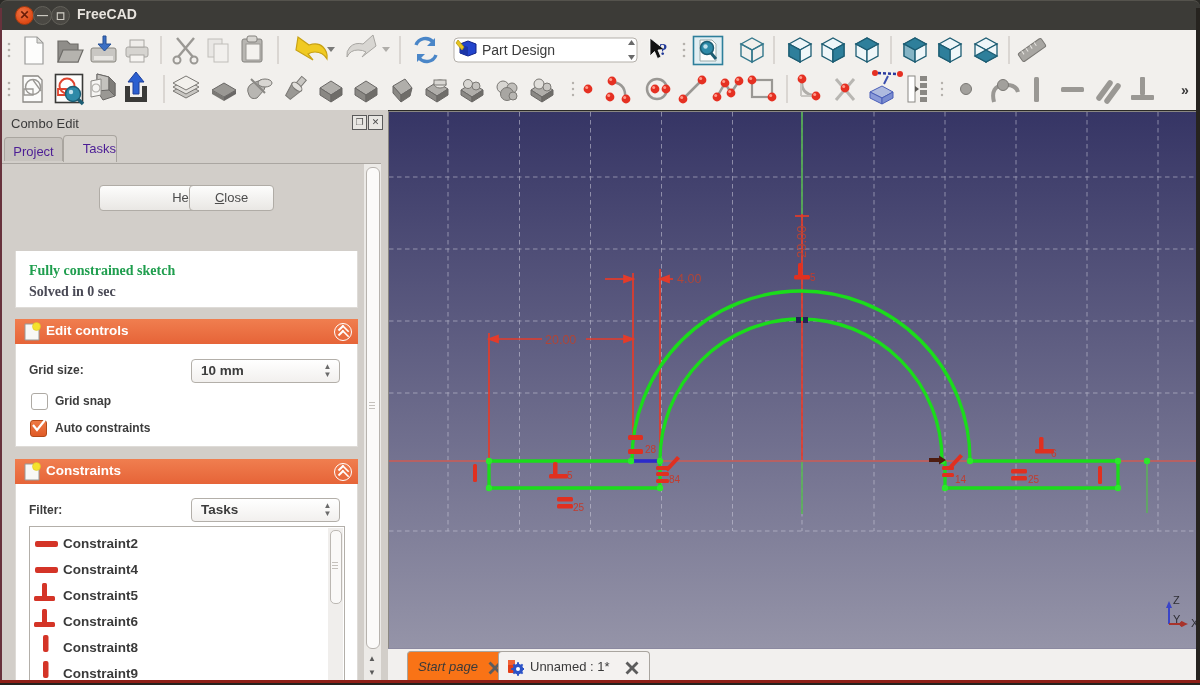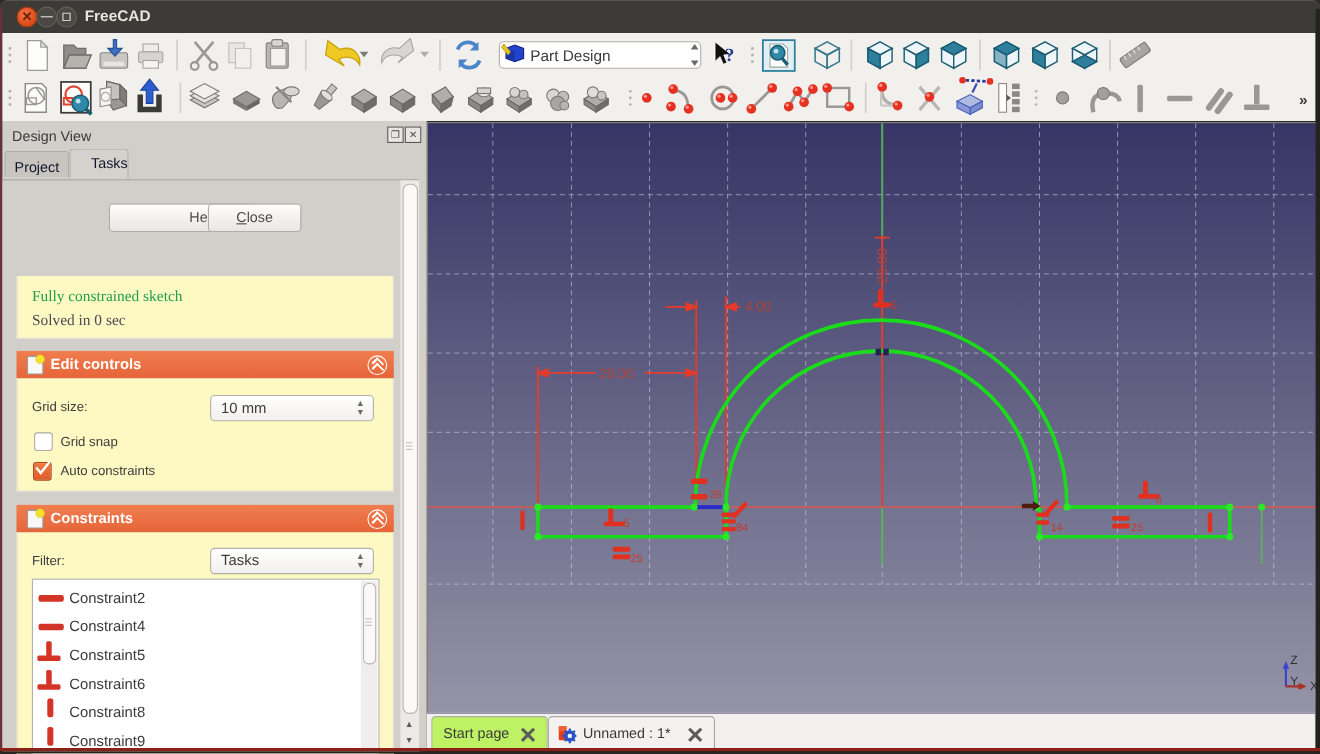--- a/index.html
+++ b/index.html
@@ -17,31 +17,31 @@
 .wglyph{color:#cfccc4;font-size:11px;font-weight:bold;width:17px;text-align:center;line-height:16px;}
 #bclose .wglyph{color:#6b1d07;font-size:12px;line-height:16px;}
 
 #toolbars{left:2px;top:30px;width:1194px;height:80px;background:#f2f0ed;}
 
 #panel{left:2px;top:110px;width:386px;height:573px;background:#d2cec9;}
 #comboview{left:9px;top:6px;color:#3a3a3a;font-size:13px;}
 .titlebtn{width:13px;height:13px;border:1px solid #5a5a5a;background:#e8e6e2;top:5px;color:#4a4a4a;
  font-size:9px;line-height:12px;text-align:center;}
 .tab{position:absolute;top:2px;height:26px;border:1px solid #a9a59f;border-bottom:none;
- border-radius:4px 4px 0 0;font-size:13px;color:#0f172a;text-align:center;}
+ border-radius:4px 4px 0 0;font-size:13px;color:#4c1d95;text-align:center;}
 #tabproject{left:2px;width:57px;background:#c8c4bf;line-height:28px;top:27px;height:23px;}
 #tabtasks{left:61px;width:52px;background:#d5d1cc;line-height:26px;top:25px;text-align:right;}
 #taskarea{left:0;top:53px;width:379px;height:520px;background:#d2cec9;border-top:1px solid #aaa6a1;}
 .pbtn{position:absolute;height:24px;background:linear-gradient(#fdfdfc,#e9e7e4);
  border:1px solid #b0aca6;border-radius:4px;font-size:13px;color:#4c4c4c;text-align:center;line-height:23px;}
 .section{position:absolute;left:13px;width:343px;}
 .sechead{position:absolute;left:0;top:0;right:0;height:25px;
  background:linear-gradient(#f07e4f,#e66438);}
 .sechead .txt{position:absolute;left:31px;top:4px;color:#fff;font-weight:bold;font-size:13.5px;}
-.secbody{position:absolute;left:0;right:0;background:#fef9c3;border:1px solid #dedbd7;border-top:none;}
+.secbody{position:absolute;left:0;right:0;background:#ffffff;border:1px solid #dedbd7;border-top:none;font-weight:bold;}
 .collapse{position:absolute;right:6px;top:4px;width:16px;height:16px;border:1.5px solid #fff;
  border-radius:50%;}
 .collapse:before{content:"";position:absolute;left:3.5px;top:2px;width:7px;height:7px;border-left:2px solid #fff;border-top:2px solid #fff;transform:rotate(45deg) scaleY(0.8);}
 .collapse:after{content:"";position:absolute;left:3.5px;top:7px;width:7px;height:7px;border-left:2px solid #fff;border-top:2px solid #fff;transform:rotate(45deg) scaleY(0.8);}
 
 .combo{position:absolute;background:linear-gradient(#ffffff,#f2f0ee);border:1px solid #b3afa9;
  border-radius:4px;font-size:13.5px;color:#3c3c3c;}
 .spin{position:absolute;right:7px;top:3px;width:9px;height:16px;color:#6a6a6a;font-size:8px;line-height:8px;text-align:center;}
 .cb{position:absolute;width:15px;height:15px;border:1px solid #aeaaa4;border-radius:3px;background:#fff;}
 .lbl{position:absolute;font-size:12px;color:#3c3c3c;}
@@ -370,21 +370,21 @@
           <line x1="1099" y1="98" x2="1110" y2="83"></line>
           <line x1="1107" y1="101" x2="1118" y2="86"></line>
         </g>
  <rect x="1131" y="95" width="23" height="5" rx="1" fill="#9a9894"></rect>
  <rect x="1140" y="77" width="5" height="18" rx="1" fill="#9a9894"></rect>
  <text x="1181" y="95" font-size="14" font-weight="bold" fill="#3a3a3a" font-family="Liberation Sans,sans-serif">»</text>
 </g>
 </svg>
 </div>
 <div class="abs" id="panel">
- <div class="abs" id="comboview">Design View</div>
+ <div class="abs" id="comboview">Combo Edit</div>
  <div class="abs titlebtn" style="left:350px;">❐</div>
  <div class="abs titlebtn" style="left:366px;">✕</div>
  <div class="abs tab" id="tabproject">Project</div>
  <div class="abs tab" id="tabtasks">Tasks</div>
  <div class="abs" id="taskarea">
   <div class="pbtn" style="left:97px;top:21px;width:83px;padding-left:44px;">Help</div>
   <div class="pbtn" style="left:187px;top:21px;width:83px;"><span style="text-decoration:underline">C</span>lose</div>
 
   <div class="section" style="top:62px;height:142px;">
     <div class="secbody" style="top:25px;height:56px;">
@@ -598,21 +598,21 @@
   <circle cx="1181" cy="623" r="2.5" fill="#a8332b" stroke="none"></circle>
  </g>
  <g fill="#2e2e34" font-size="11" font-family="Liberation Sans,sans-serif">
   <text x="1172" y="603">Z</text>
         <text x="1172" y="622">Y</text>
         <text x="1190" y="626">X</text>
  </g>
 </svg>
 </div>
 <div class="abs" id="tabbar">
- <div class="dtab" style="left:4px;width:104px;background:#bef264;">
+ <div class="dtab" style="left:19px;width:104px;background:#f97316;font-style:italic;">
    <span style="position:absolute;left:10px;top:7px;">Start page</span>
    <svg style="position:absolute;left:80px;top:9px;" width="14" height="14" viewBox="0 0 14 14">
         <path d="M2.5 0.5 L7 5 L11.5 0.5 L13.5 2.5 L9 7 L13.5 11.5 L11.5 13.5 L7 9 L2.5 13.5 L0.5 11.5 L5 7 L0.5 2.5 Z" fill="#5c5c5c"></path>
       </svg>
  </div>
  <div class="dtab" style="left:110px;width:150px;background:#f4f2f0;">
    <svg style="position:absolute;left:8px;top:7px;" width="17" height="17" viewBox="0 0 17 17">
      <rect x="1" y="1" width="7" height="13" rx="1" fill="#e33e17"></rect>
      <path d="M1 1 h7 v5 h-7 z" fill="#f06236"></path>
      <circle cx="11" cy="10" r="5.2" fill="#2c53c7"></circle>

